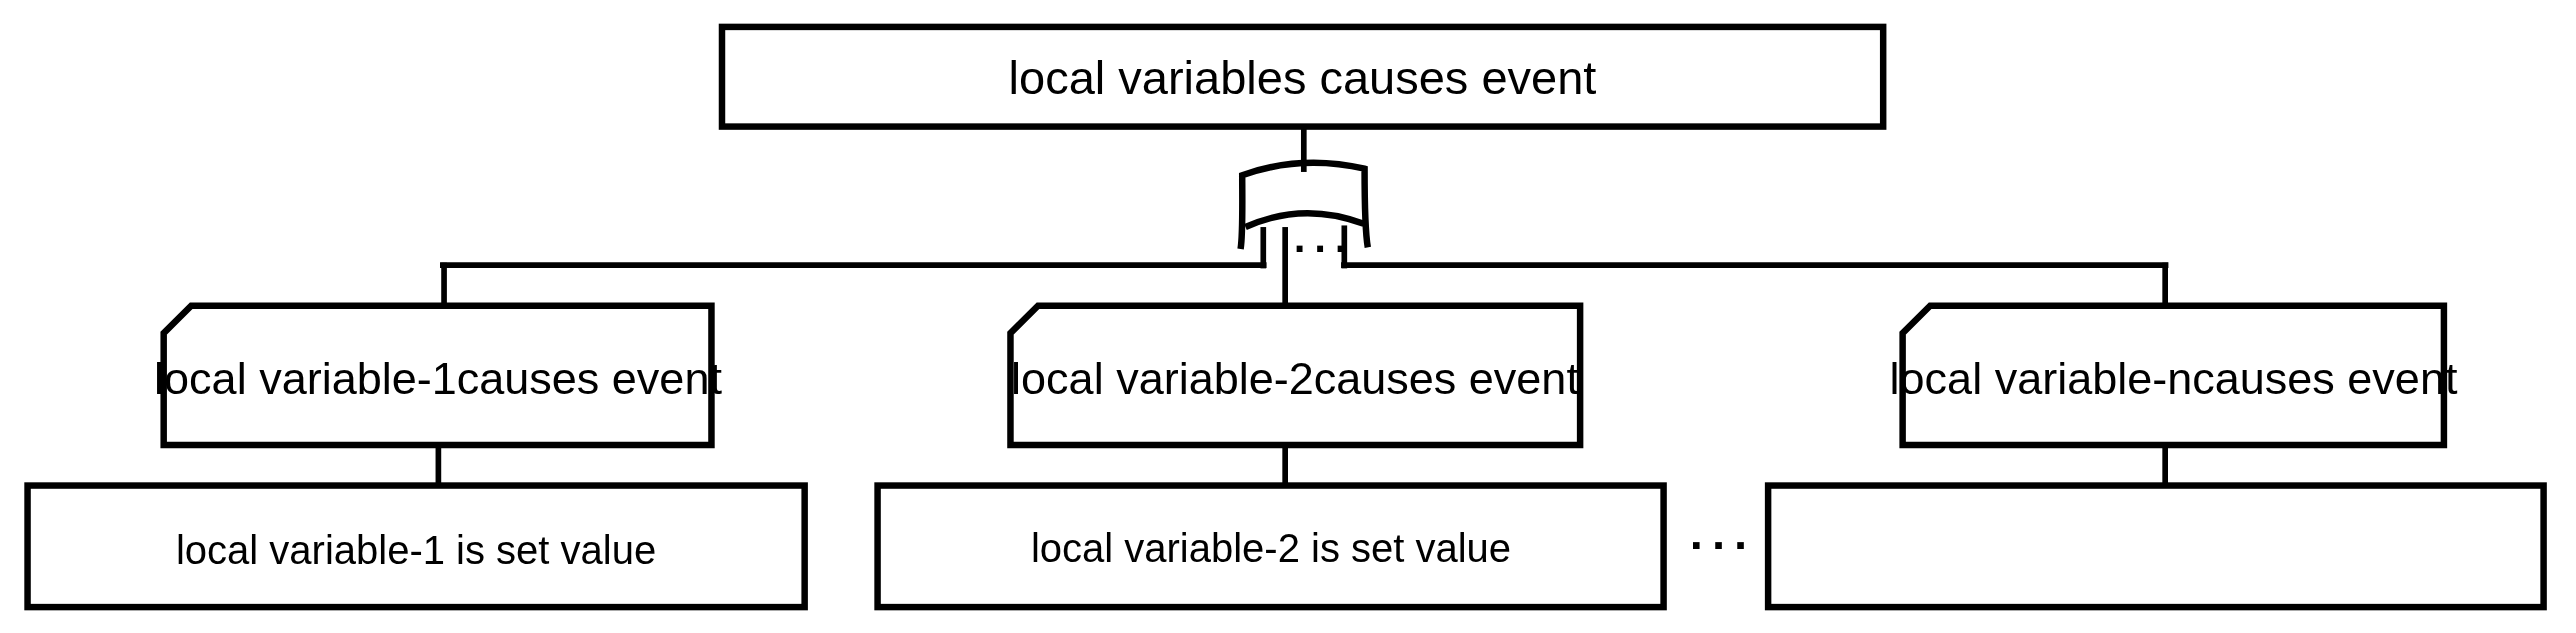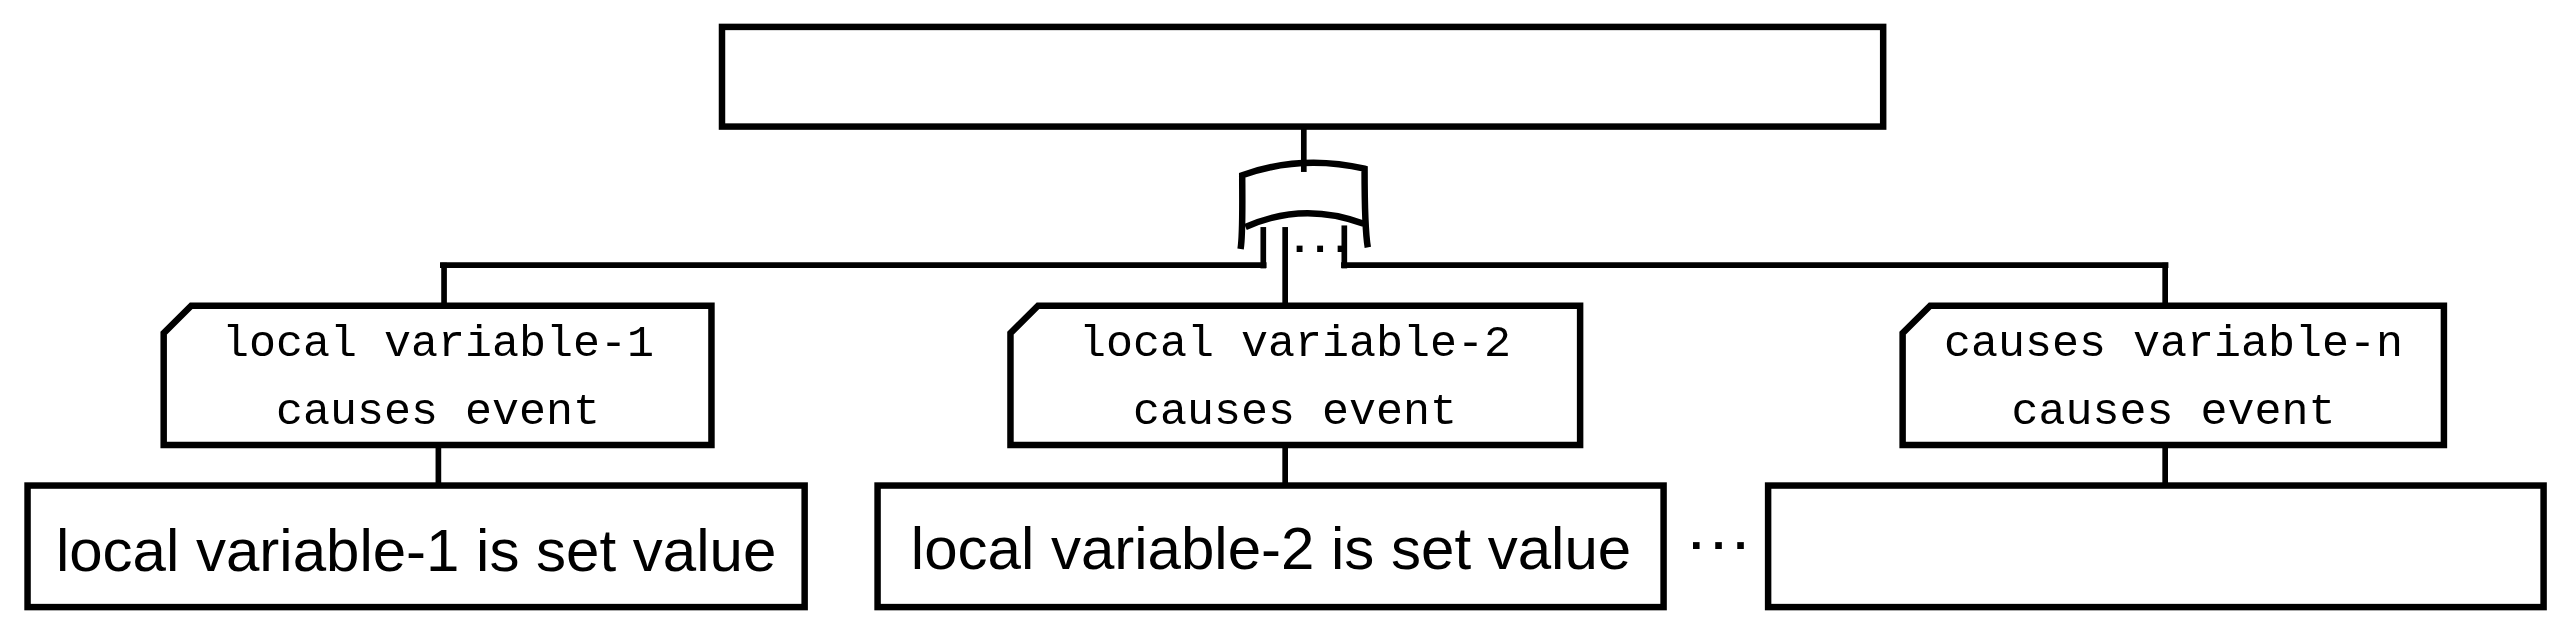--- a/index.html
+++ b/index.html
@@ -20,32 +20,31 @@
     justify-content:center;
     text-align:center;
     white-space:nowrap;
     color:#000000;
   }
   .top-label{
     left:722px;top:27px;width:1161px;height:100px;
     font-size:47px;
   }
   .child-label{
-    flex-direction:column;
+    flex-direction:row;
     font-size:45px;
     line-height:68px;
     padding-top:9.7px;
     box-sizing:border-box;
-    font-family:Liberation Mono, monospace;
   }
   .child-label-1{left:164px;top:305px;width:548px;height:139px;}
   .child-label-2{left:1010px;top:305px;width:570px;height:139px;}
   .child-label-n{left:1903px;top:305px;width:541px;height:139px;}
   .bottom-label{
-    font-size:60px;
+    font-size:40px;
     padding-top:8px;
     box-sizing:border-box;
   }
   .bottom-label-1{left:27.6px;top:485px;width:777px;height:122px;}
   .bottom-label-2{left:878px;top:483px;width:786px;height:122px;}
   .bottom-label-n{left:1768px;top:485px;width:775px;height:122px;}
   .ellipsis{
     font-weight:bold;
     letter-spacing:6.5px;
   }
@@ -82,33 +81,34 @@
       <rect x="1083" y="599" width="970" height="150"></rect>
       <rect x="2182" y="599" width="957" height="150"></rect>
     </g>
 
     <g stroke="#000000" stroke-width="8" fill="none">
       <path d="M 1531 307 C 1534 288 1533 245 1533 216 Q 1606 190 1684 208 C 1684 244 1685 288 1688 305"></path>
       <path d="M 1537 280 Q 1608 248 1683 276"></path>
     </g>
   </svg>
 
+  <div class="label top-label">local variables causes event</div>
 
   <div class="label child-label child-label-1">
     <div>local variable-1</div>
     <div>causes event</div>
   </div>
 
   <div class="label child-label child-label-2">
     <div>local variable-2</div>
     <div>causes event</div>
   </div>
 
   <div class="label child-label child-label-n">
-    <div>causes variable-n</div>
+    <div>local variable-n</div>
     <div>causes event</div>
   </div>
 
   <div class="label bottom-label bottom-label-1">local variable-1 is set value</div>
   <div class="label bottom-label bottom-label-2">local variable-2 is set value</div>
 
   <div class="label ellipsis gate-ellipsis">···</div>
   <div class="label ellipsis row-ellipsis">···</div>
 
 </div>

